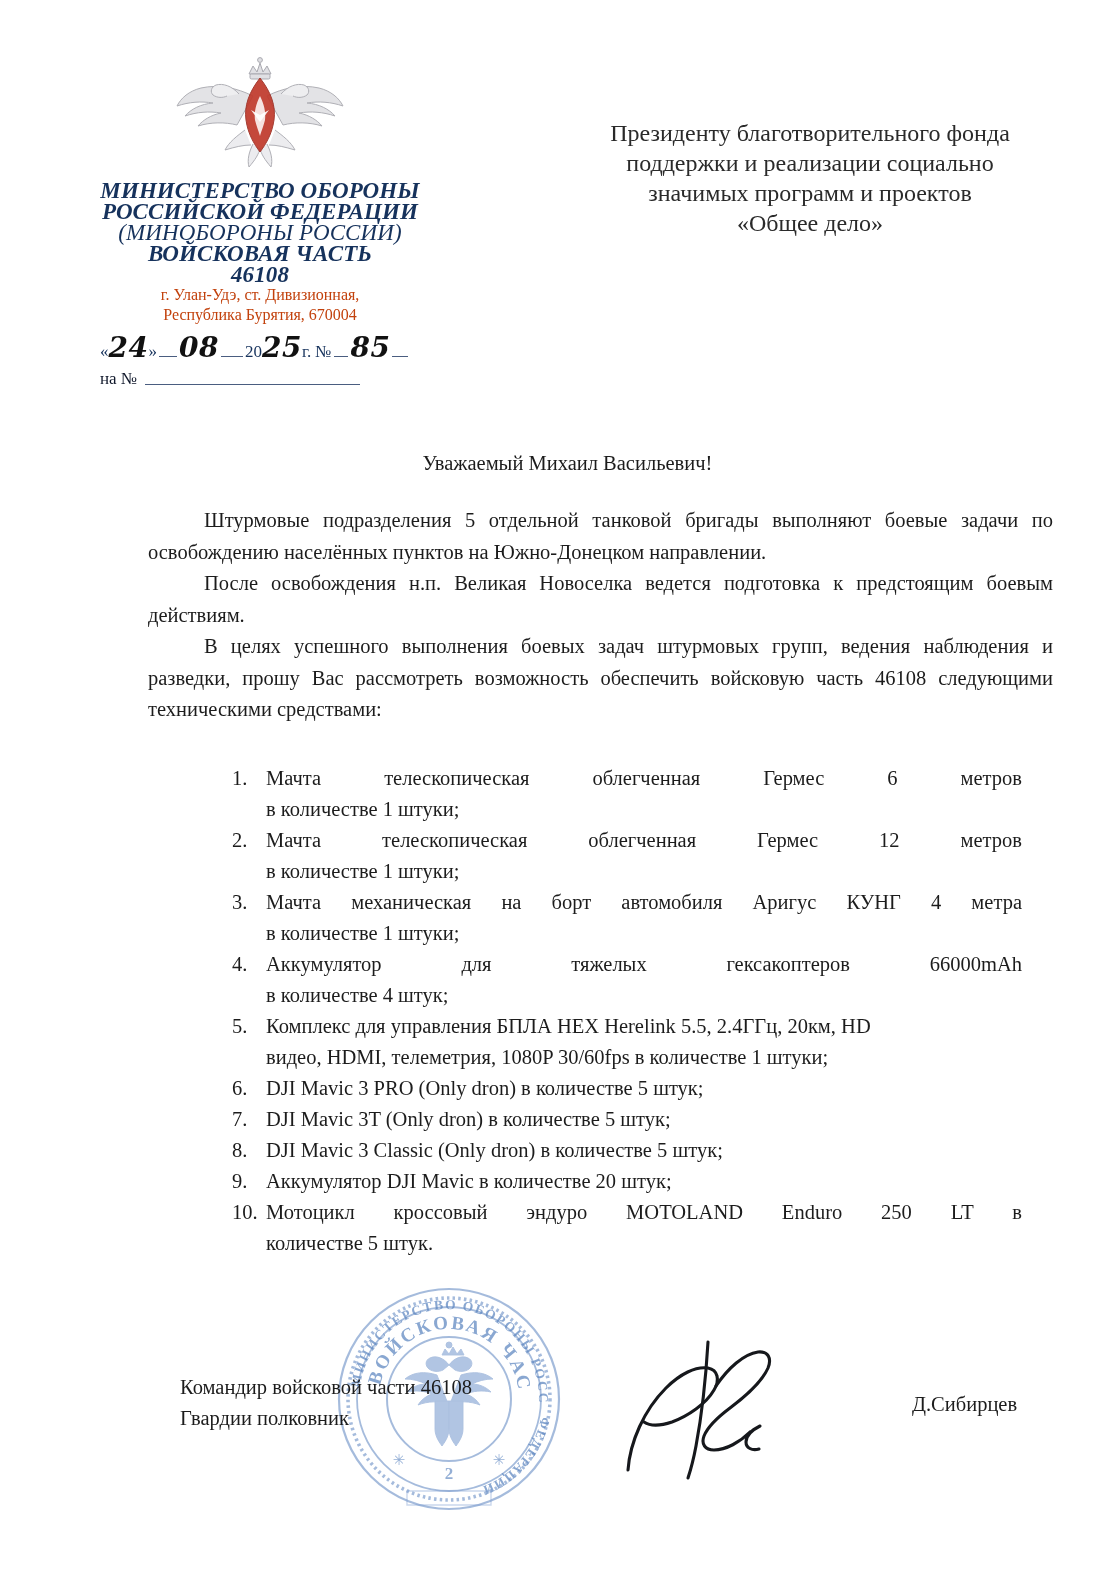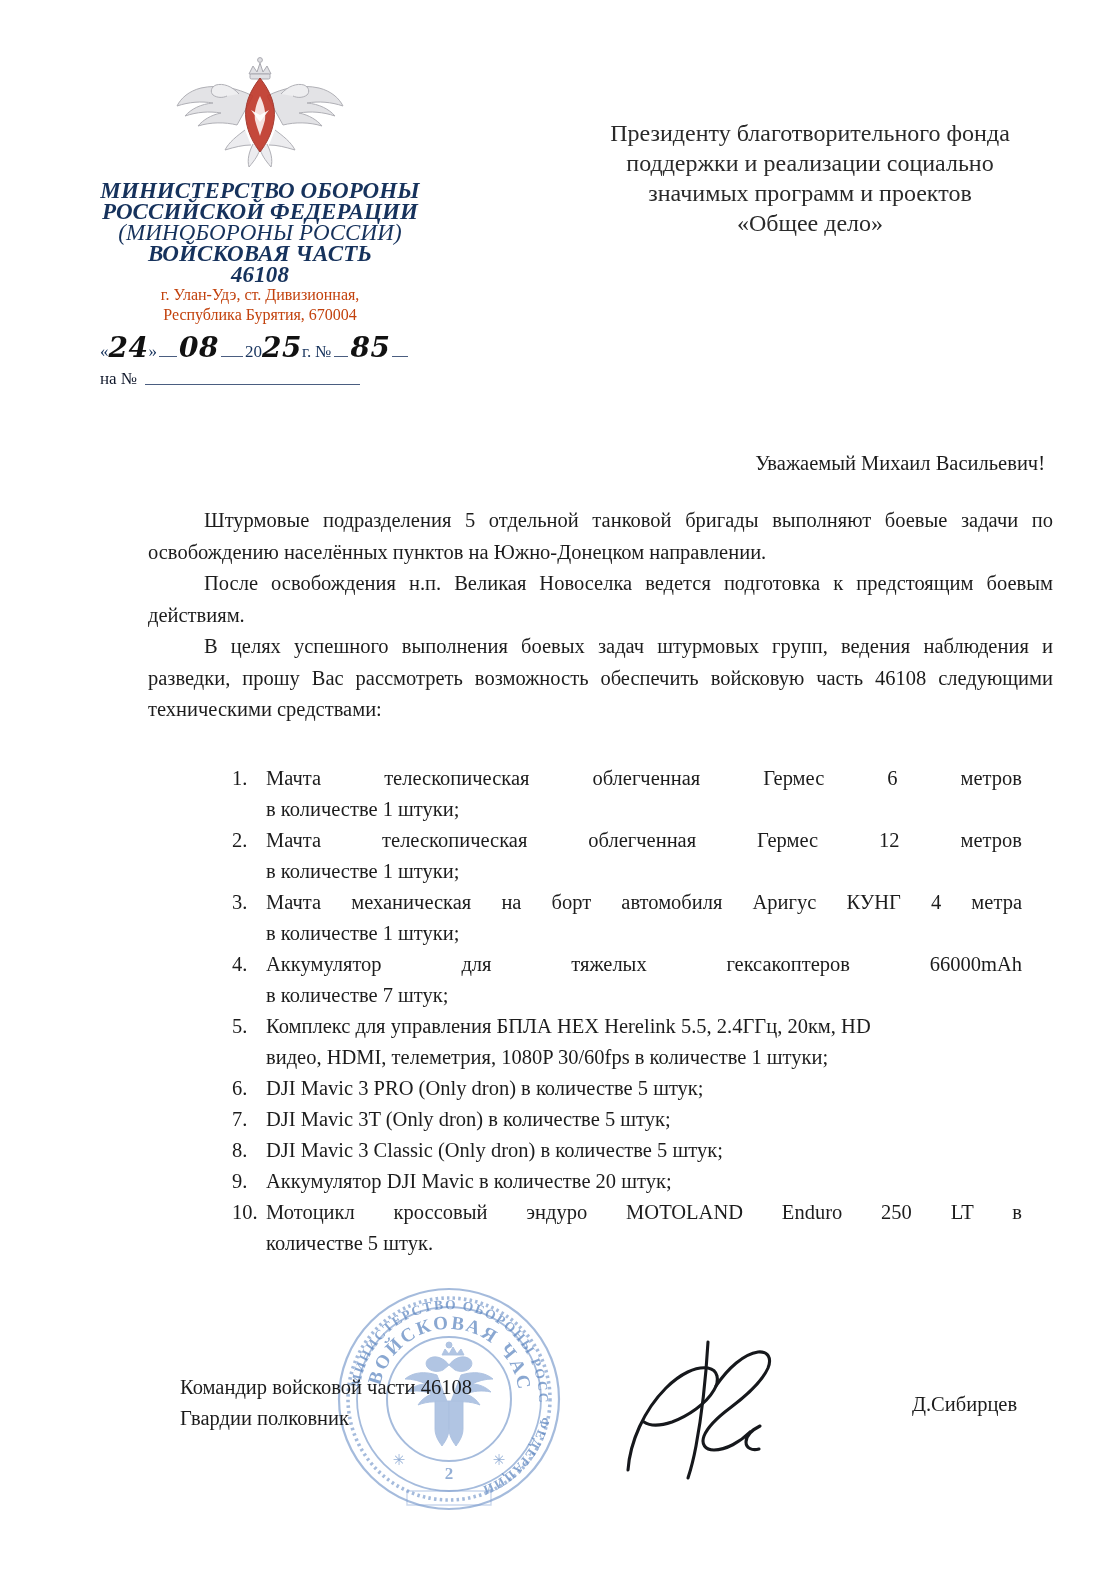--- a/index.html
+++ b/index.html
@@ -95,21 +95,21 @@
     line-height: 30px;
     color: #2a2a2a;
   }
 
   
   .salutation {
     position: absolute;
     left: 90px;
     top: 452px;
     width: 955px;
-    text-align: right;
+    text-align: center;
     font-size: 20.5px;
   }
   .body {
     position: absolute;
     left: 112px;
     top: 505px;
     width: 905px;
     font-size: 20.5px;
     line-height: 31.5px;
     text-align: justify;
@@ -295,21 +295,21 @@
       <span class="num"></span>
       <span class="txt">в количестве 1 штуки;</span>
     </div>
 
     <div class="item">
       <span class="num">4.</span>
       <span class="txt spread">Аккумулятор для тяжелых гексакоптеров 66000mAh</span>
     </div>
     <div class="item">
       <span class="num"></span>
-      <span class="txt">в количестве 7 штук;</span>
+      <span class="txt">в количестве 4 штук;</span>
     </div>
 
     <div class="item">
       <span class="num">5.</span>
       <span class="txt">Комплекс для управления БПЛА HEX Herelink 5.5, 2.4ГГц, 20км, HD</span>
     </div>
     <div class="item">
       <span class="num"></span>
       <span class="txt">видео, HDMI, телеметрия, 1080P 30/60fps в количестве 1 штуки;</span>
     </div>

